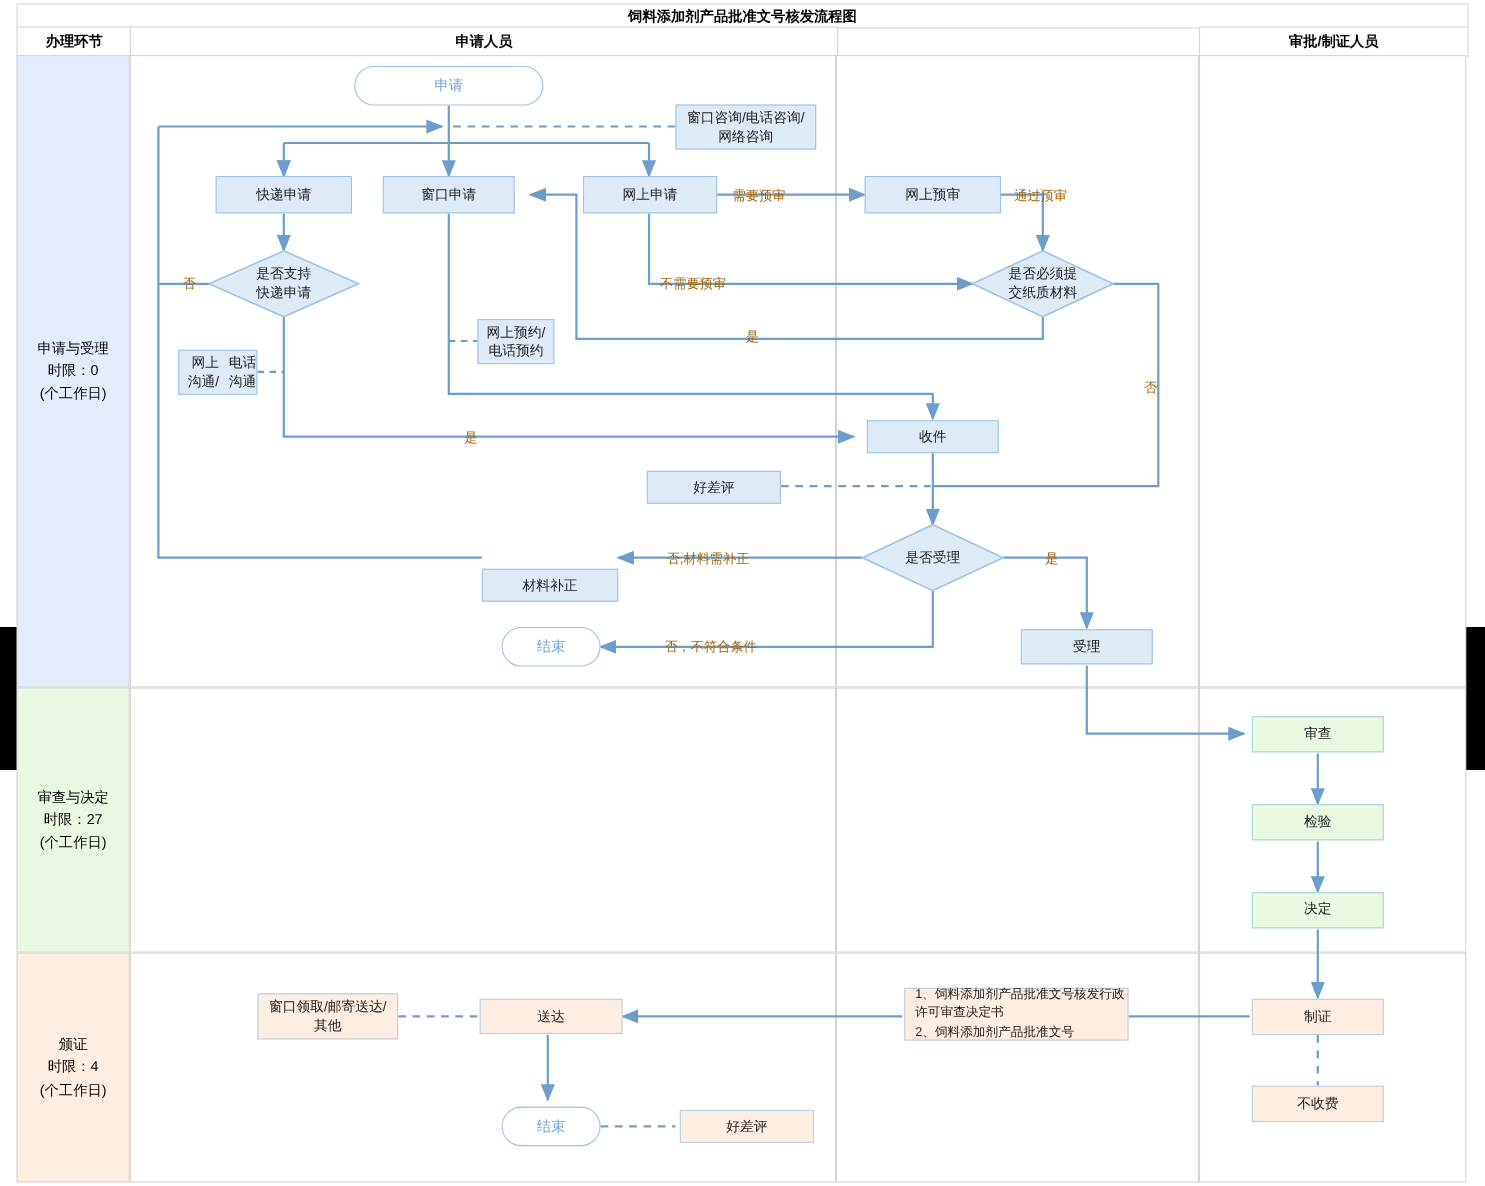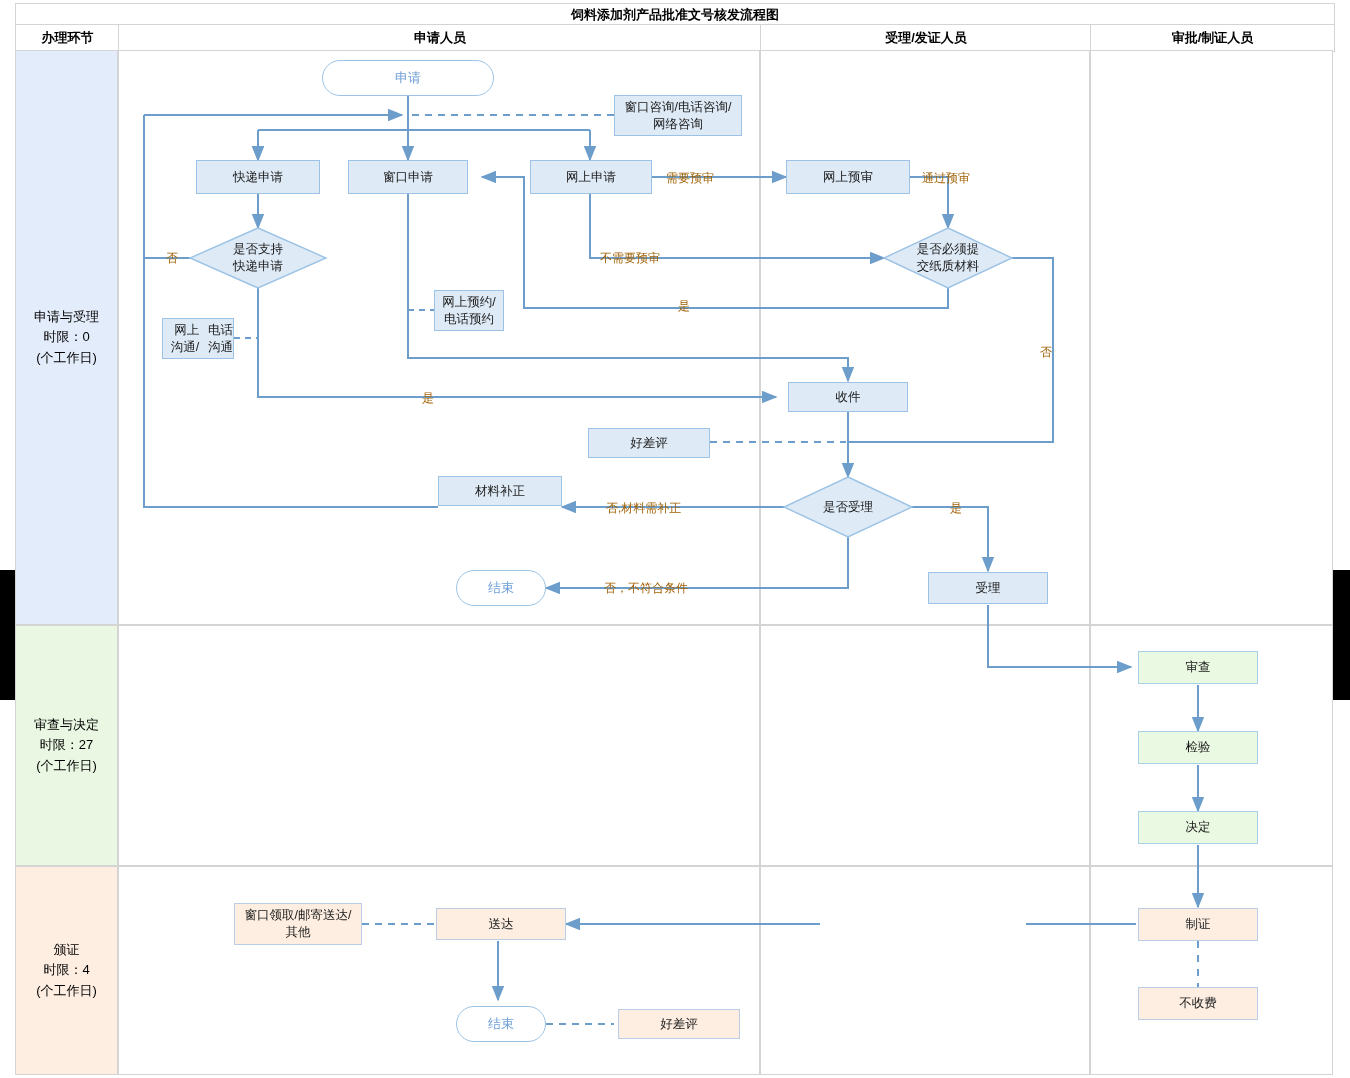--- a/index.html
+++ b/index.html
@@ -30,21 +30,20 @@
 <body>
 
 <div id="page">
 
   <div class="title-bar">
     <span>饲料添加剂产品批准文号核发流程图</span>
   </div>
 
   <div class="hdr" style="left:15px;width:103px;">办理环节</div>
   <div class="hdr" style="left:118px;width:642px;">申请人员</div>
-  <div class="hdr" style="left:760px;width:330px;">受理/发证人员</div>
   <div class="hdr" style="left:1090px;width:243px;">审批/制证人员</div>
 
   <div class="lane-label" style="left:15px;top:50px;width:103px;height:575px;background:#e3ecfa;">
     <div>
       <div>申请与受理</div>
       <div>时限：0</div>
       <div>(个工作日)</div>
     </div>
   </div>
   <div class="lane-label" style="left:15px;top:625px;width:103px;height:241px;background:#eaf8e3;">
@@ -185,33 +184,37 @@
     <span>电话沟通</span>
   </div>
   <div class="node n-blue" style="left:434px;top:290px;width:70px;height:41px;flex-direction:column;">
     <span>网上预约/</span>
     <span>电话预约</span>
   </div>
 
   <div class="node n-blue" style="left:788px;top:382px;width:120px;height:30px;">收件</div>
   <div class="node n-blue" style="left:588px;top:428px;width:122px;height:30px;">好差评</div>
 
-  <div class="node n-blue" style="left:438px;top:476px;width:124px;height:30px;">材料补正</div>
+  <div class="node n-blue" style="left:438px;top:517px;width:124px;height:30px;">材料补正</div>
 
   <div class="node n-term" style="left:456px;top:570px;width:90px;height:36px;">结束</div>
 
   <div class="node n-blue" style="left:928px;top:572px;width:120px;height:32px;">受理</div>
 
   <div class="node n-green" style="left:1138px;top:651px;width:120px;height:33px;">审查</div>
   <div class="node n-green" style="left:1138px;top:731px;width:120px;height:33px;">检验</div>
-  <div class="node n-green" style="left:1138px;top:811px;width:120px;height:33px;">决定</div>
+  <div class="node n-green" style="left:1138px;top:811px;width:120px;height:33px;font-family:Liberation Mono, monospace;">决定</div>
 
   <div class="node n-orange" style="left:1138px;top:908px;width:120px;height:33px;">制证</div>
   <div class="node n-orange" style="left:1138px;top:987px;width:120px;height:33px;">不收费</div>
 
+  <div class="node n-orange n-list" style="left:822px;top:898px;width:204px;height:48px;flex-direction:column;align-items:flex-start;justify-content:center;">
+    <span>1、饲料添加剂产品批准文号核发行政许可审查决定书</span>
+    <span>2、饲料添加剂产品批准文号</span>
+  </div>
 
   <div class="node n-orange" style="left:436px;top:908px;width:130px;height:32px;">送达</div>
 
   <div class="node n-orange" style="left:234px;top:903px;width:128px;height:42px;flex-direction:column;">
     <span>窗口领取/邮寄送达/</span>
     <span>其他</span>
   </div>
 
   <div class="node n-term" style="left:456px;top:1006px;width:90px;height:36px;">结束</div>
 

